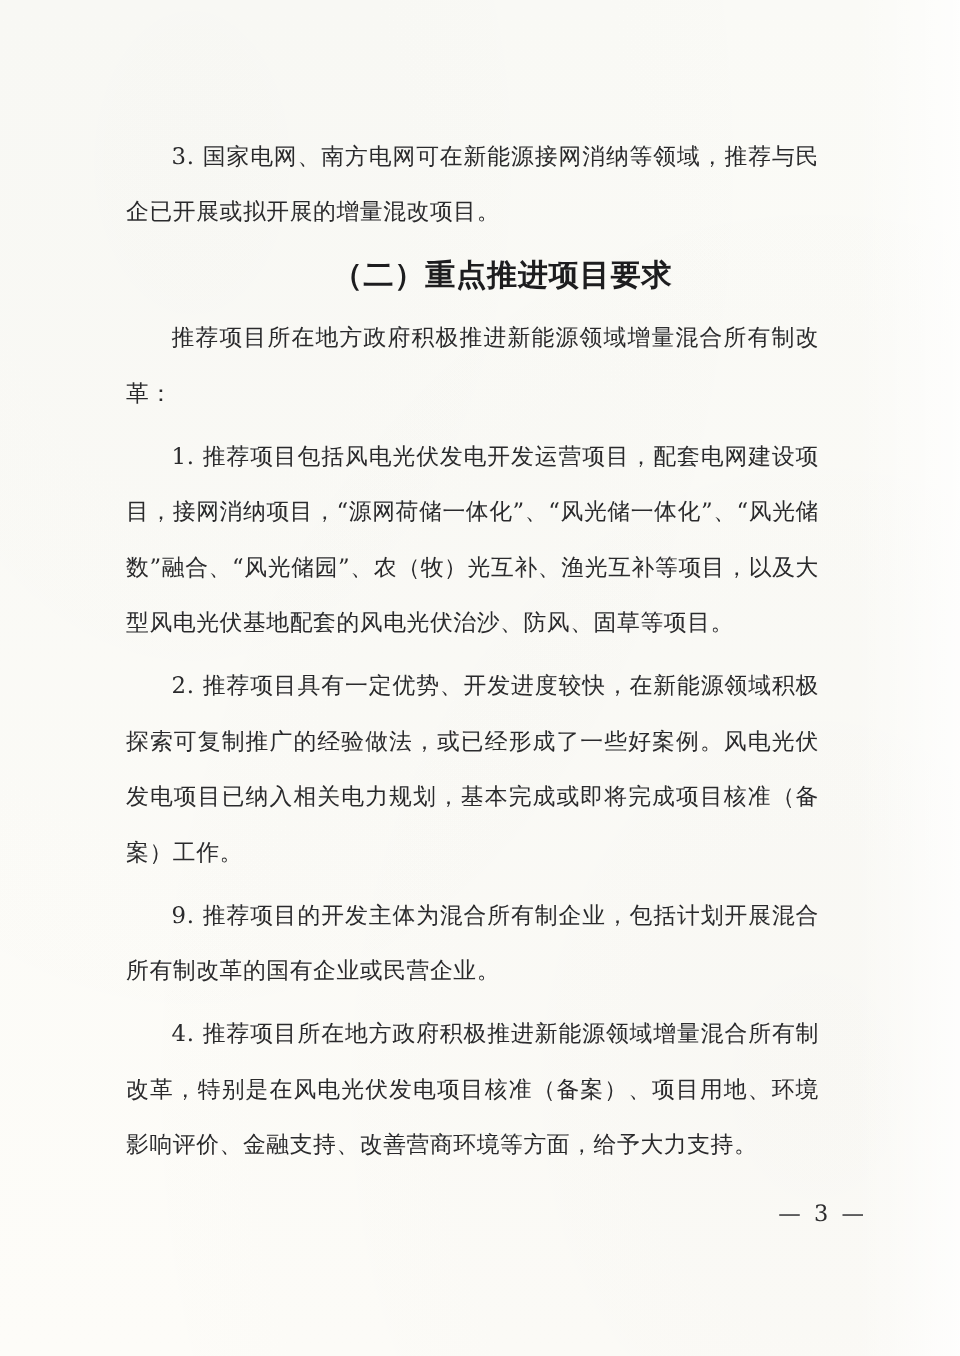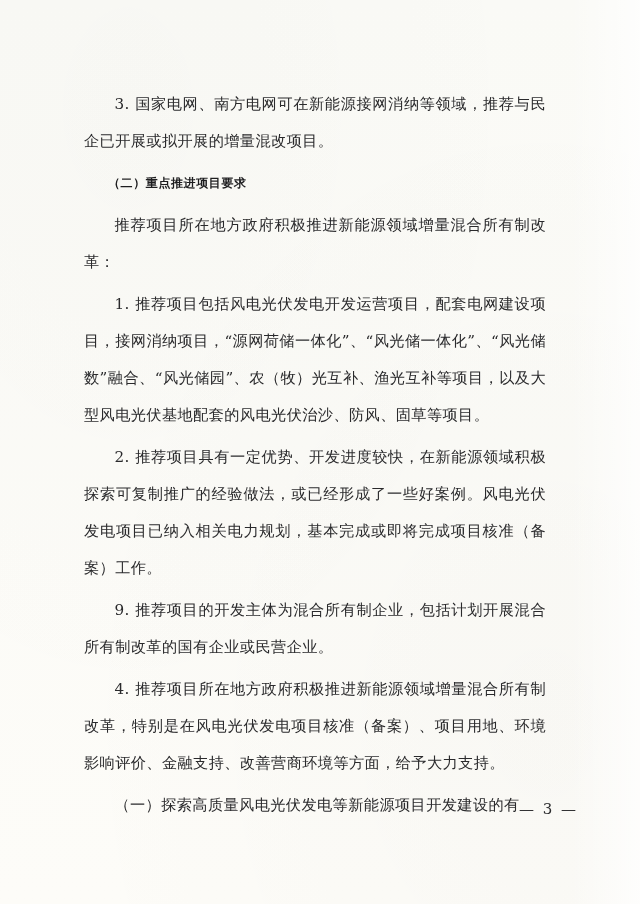--- a/index.html
+++ b/index.html
@@ -43,27 +43,28 @@
     line-height: 37px;
     color: #2a2a2c;
     text-align: justify;
     text-justify: inter-ideograph;
     letter-spacing: 0.4px;
     text-indent: 2em;
     font-family: "DejaVu Serif", "Liberation Serif", serif;
   }
   p.heading {
     margin: 0 0 5px 0;
-    font-size: 12px;
+    font-size: 20px;
     line-height: 37px;
     color: #1d1d1f;
     text-indent: 2em;
     letter-spacing: 0.6px;
     font-weight: 700;
     font-family: "DejaVu Sans", "Liberation Sans", sans-serif;
+    text-align: center;
   }
   
   #fade-right {
     position: absolute;
     right: 0;
     top: 0;
     width: 70px;
     height: 904px;
     background: linear-gradient(270deg, rgba(255,255,255,0.75), rgba(255,255,255,0));
     pointer-events: none;
@@ -86,20 +87,19 @@
 <div id="page">
 
   <div id="content">
     <p class="para">3. 国家电网、南方电网可在新能源接网消纳等领域，推荐与民企已开展或拟开展的增量混改项目。</p>
     <p class="heading">（二）重点推进项目要求</p>
     <p class="para">推荐项目所在地方政府积极推进新能源领域增量混合所有制改革：</p>
     <p class="para">1. 推荐项目包括风电光伏发电开发运营项目，配套电网建设项目，接网消纳项目，“源网荷储一体化”、“风光储一体化”、“风光储数”融合、“风光储园”、农（牧）光互补、渔光互补等项目，以及大型风电光伏基地配套的风电光伏治沙、防风、固草等项目。</p>
     <p class="para">2. 推荐项目具有一定优势、开发进度较快，在新能源领域积极探索可复制推广的经验做法，或已经形成了一些好案例。风电光伏发电项目已纳入相关电力规划，基本完成或即将完成项目核准（备案）工作。</p>
     <p class="para">9. 推荐项目的开发主体为混合所有制企业，包括计划开展混合所有制改革的国有企业或民营企业。</p>
     <p class="para">4. 推荐项目所在地方政府积极推进新能源领域增量混合所有制改革，特别是在风电光伏发电项目核准（备案）、项目用地、环境影响评价、金融支持、改善营商环境等方面，给予大力支持。</p>
-    <p class="para">（一）探索高质量风电光伏发电等新能源项目开发建设的有</p>
   </div>
 
   <div id="fade-right"></div>
 
   <div id="pagenum">— 3 —</div>
 
 </div>
 
 </body></html>

